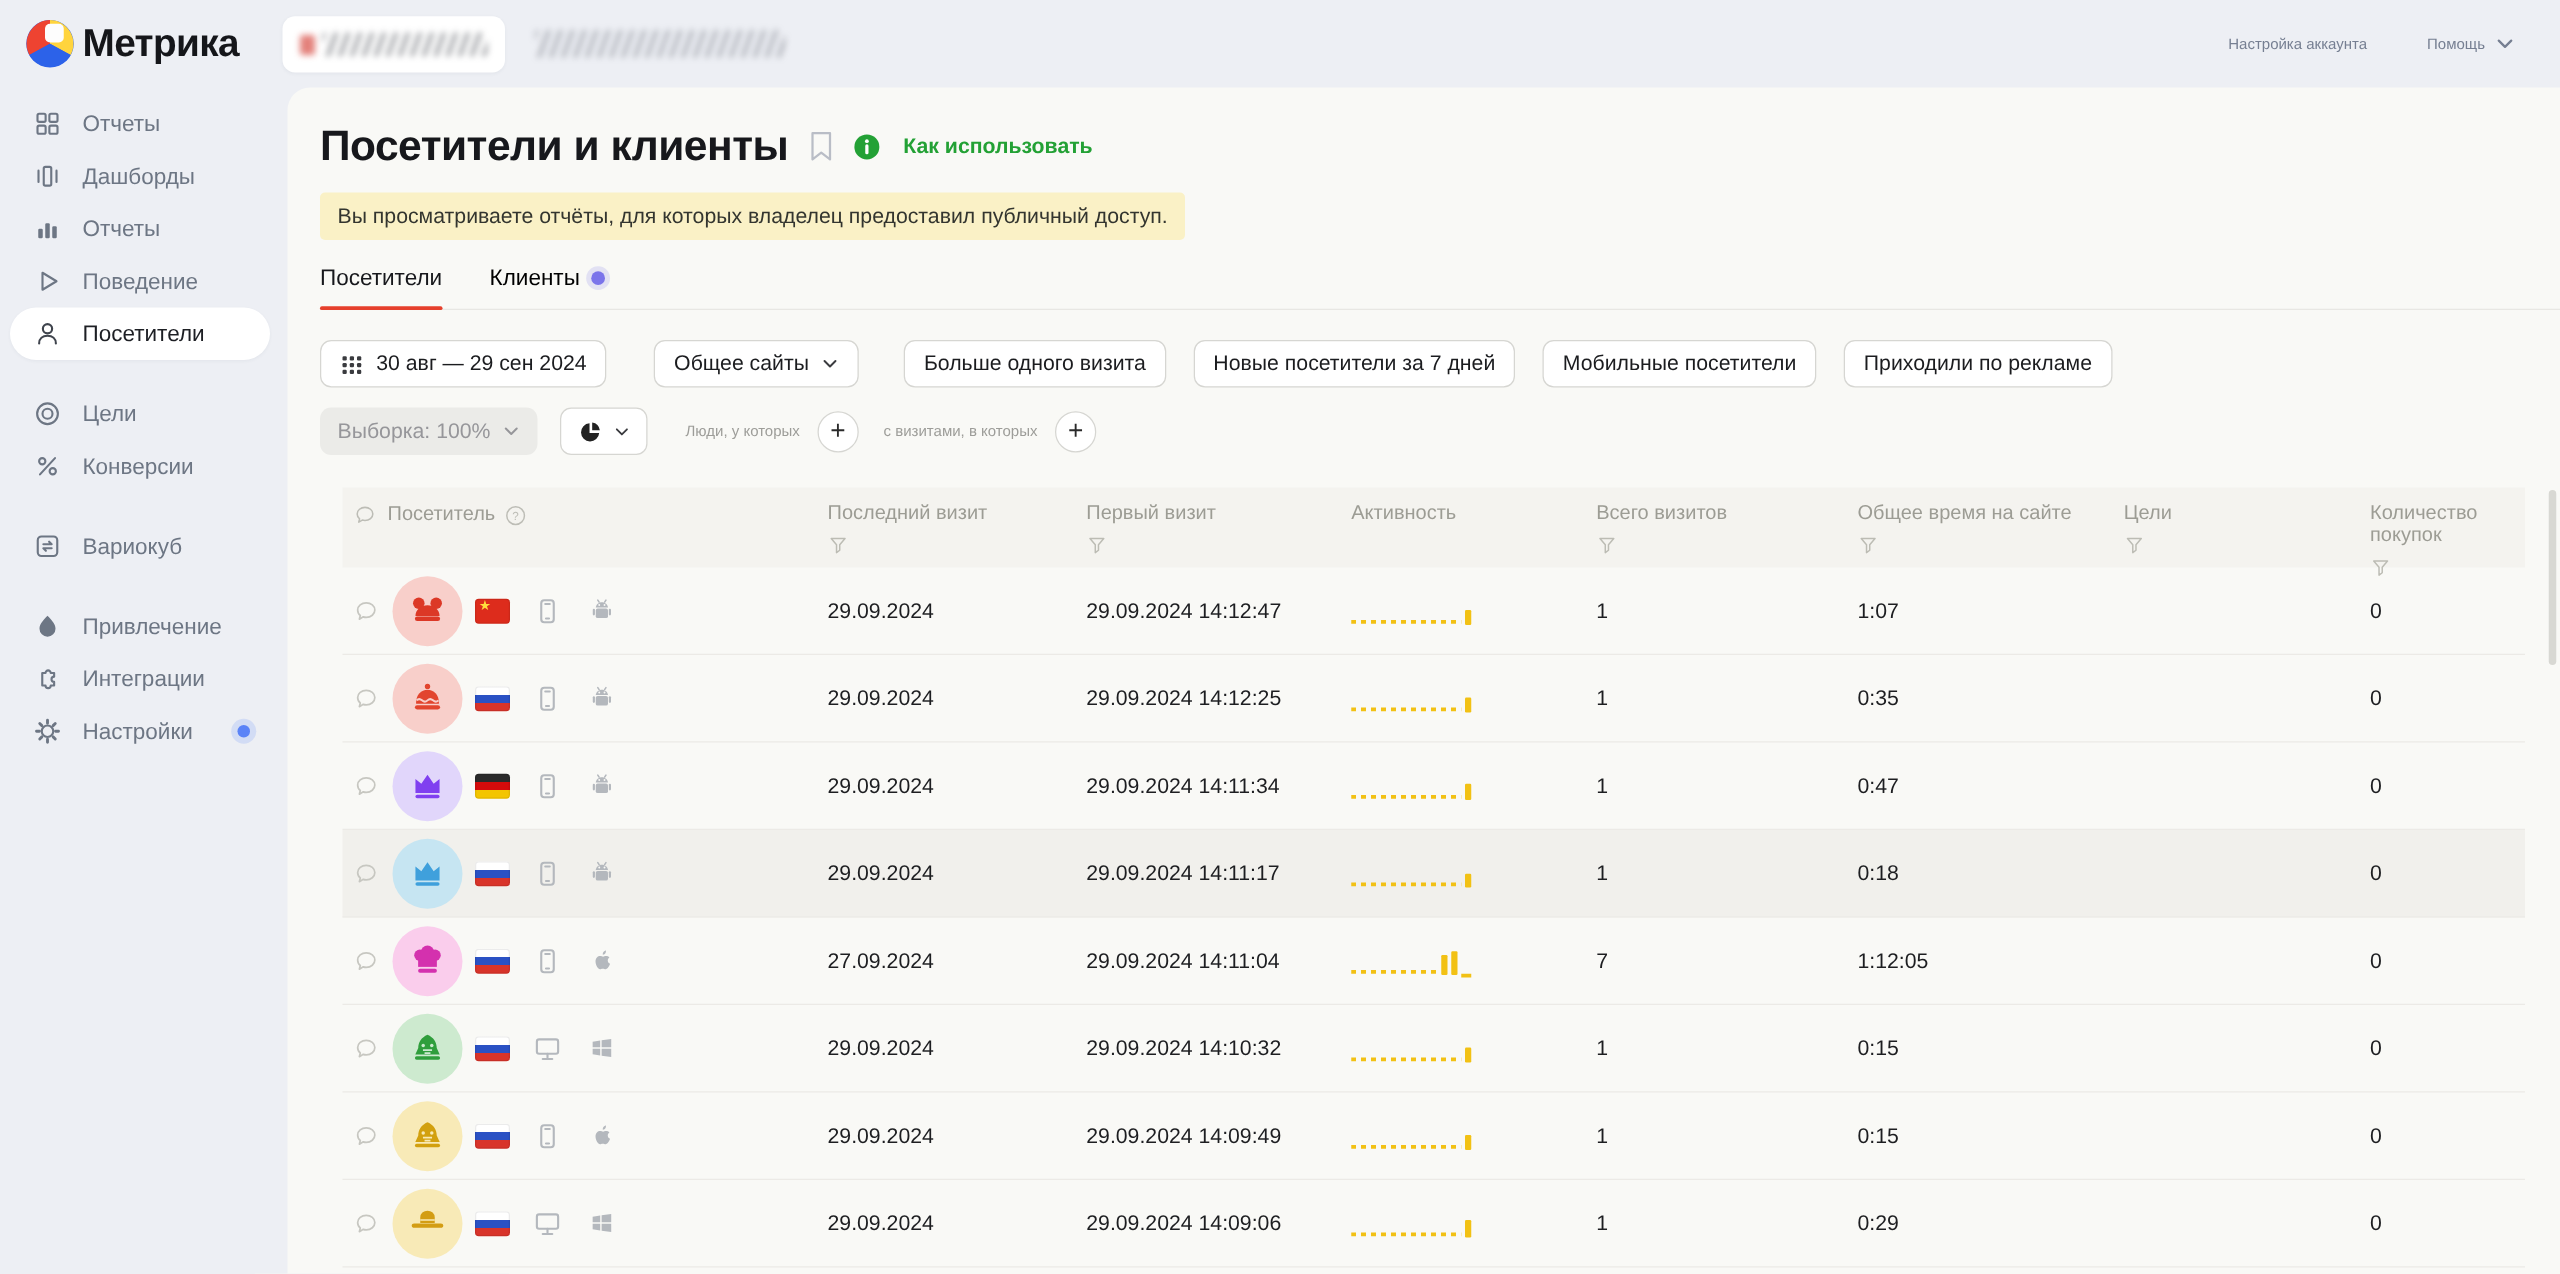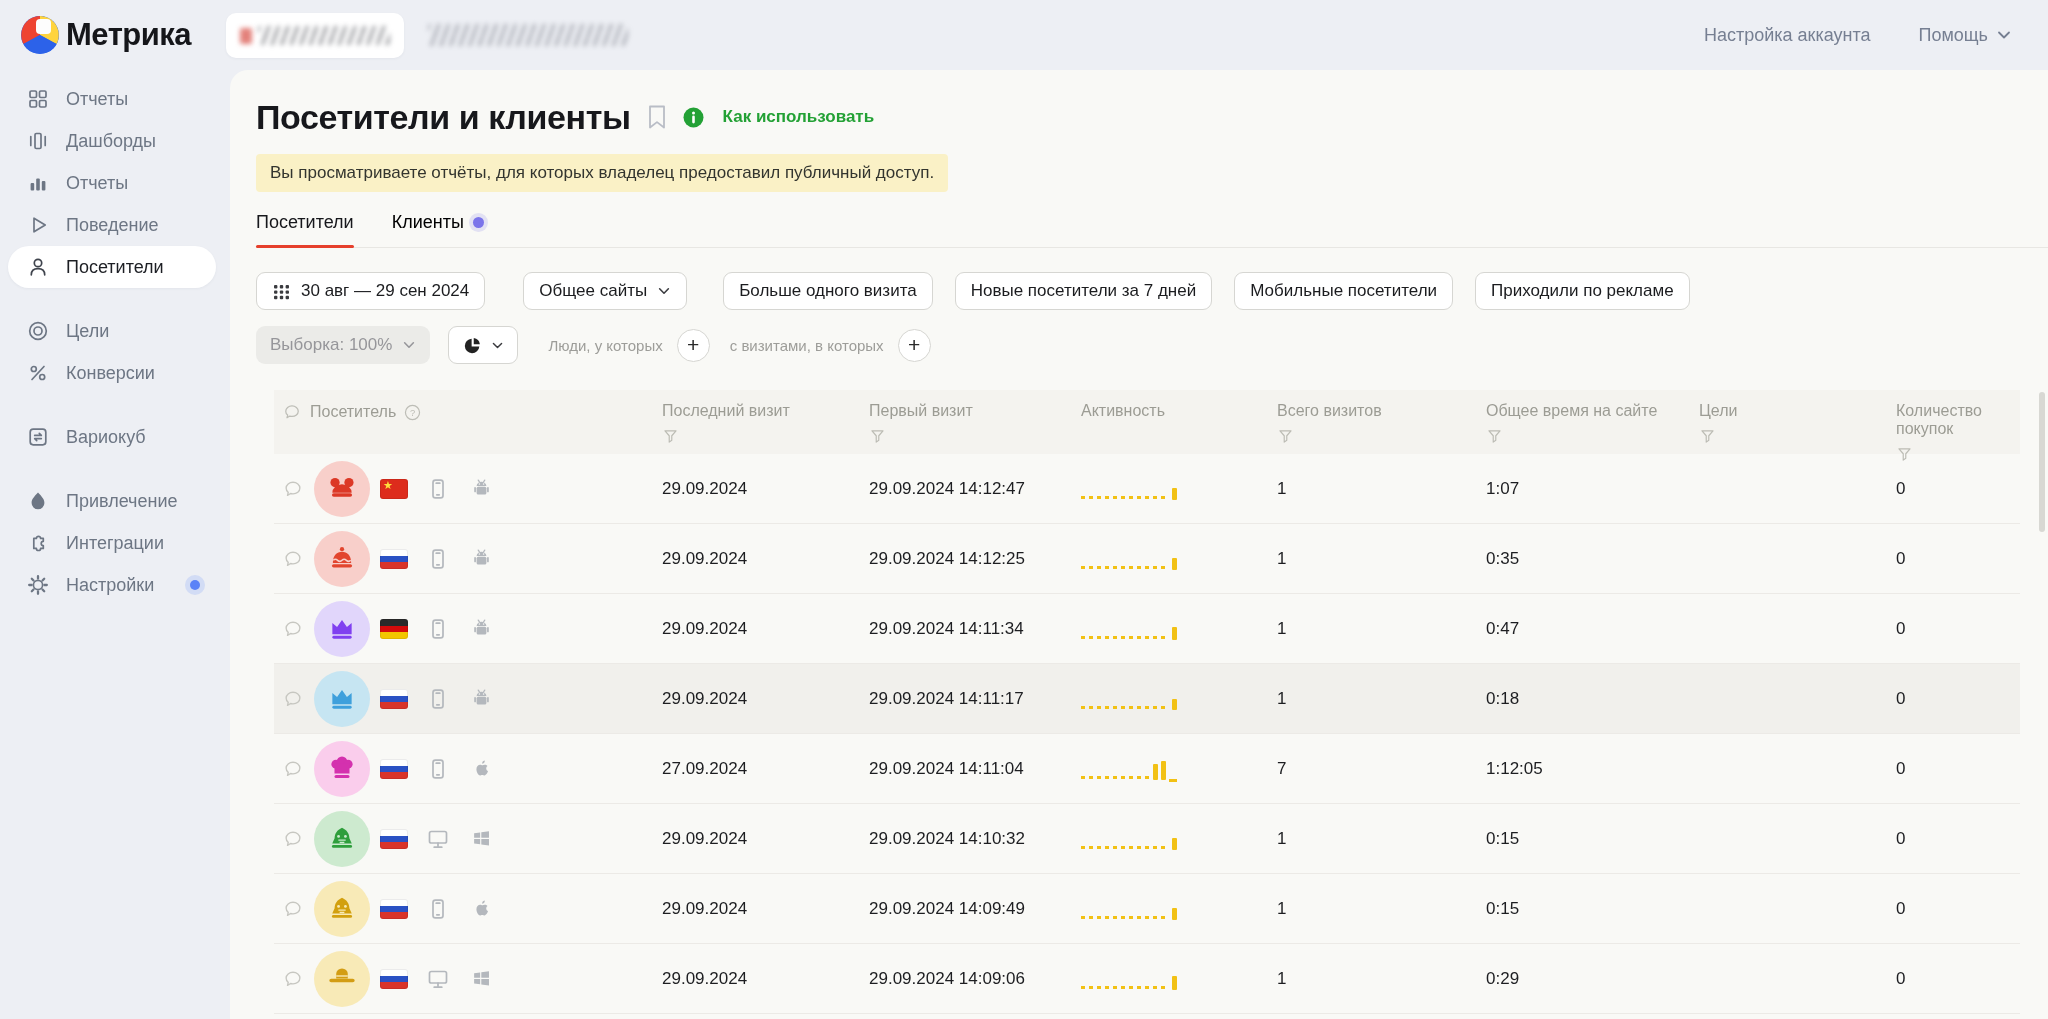--- a/index.html
+++ b/index.html
@@ -20,21 +20,21 @@
     background:#ffffff; border-radius:10px; display:flex; align-items:center; gap:6px;
     padding:0 14px; box-shadow:0 1px 3px rgba(40,50,80,.05); }
   .redact { height:19px; background:repeating-linear-gradient(110deg, rgba(62,64,72,.55) 0 3px, transparent 3px 9px);
     filter:blur(2.5px); border-radius:3px; }
   .redact-tick { width:12px; height:16px; background:rgba(212,62,52,.65); filter:blur(2.5px); border-radius:2px; }
   .counter-pill .redact { flex:1; }
   .counter-extra { position:absolute; left:428px; top:24px; width:200px; height:22px;
     background:repeating-linear-gradient(110deg, rgba(80,84,96,.42) 0 3px, transparent 3px 9px);
     filter:blur(2.6px); border-radius:3px; }
   .topbar-links { margin-left:auto; margin-right:36px; display:flex; gap:48px; align-items:center;
-    color:#767f92; font-size:18px; }
+    color:#767f92; font-size:12px; }
   .topbar-link { display:flex; align-items:center; gap:8px; cursor:pointer; }
 
   
   .sidebar { position:absolute; left:0; top:70px; width:230px; bottom:0; padding-top:8px; }
   .side-item { height:42px; margin:0 14px 0 8px; padding-left:18px; border-radius:23px;
     display:flex; align-items:center; gap:16px; color:#6d7684; font-size:18px; cursor:pointer; }
   .side-item.group-start { margin-top:22px; }
   .side-item.active { background:#ffffff; color:#1d1f24; box-shadow:0 1px 3px rgba(40,50,80,.05); }
   .side-item .s-icon { width:24px; height:24px; flex:0 0 24px; color:#6d7684; }
   .side-item.active .s-icon { color:#3f444d; }
@@ -68,21 +68,21 @@
     cursor:pointer; white-space:nowrap; }
   .fbtn + .fbtn { margin-left:22px; }
   .fbtn.date { margin-right:16px; }
   .fbtn.sites { margin-right:8px; }
 
   .filter-row2 { display:flex; align-items:center; margin-top:16px; }
   .sampling { height:38px; display:flex; align-items:center; gap:10px; padding:0 14px;
     background:#ebebe8; border-radius:9px; font-size:17px; color:#96969a; cursor:pointer; }
   .pie-btn { height:38px; width:70px; margin-left:18px; display:flex; align-items:center; justify-content:center; gap:8px;
     background:#fff; border:1px solid #d6d6d2; border-radius:9px; cursor:pointer; }
-  .cond-label { margin-left:30px; color:#9d9d99; font-size:15px; }
+  .cond-label { margin-left:30px; color:#9d9d99; font-size:12px; }
   .plus-circle { margin-left:14px; width:33px; height:33px; border-radius:50%; border:1px solid #d6d6d2;
     background:#fff; display:flex; align-items:center; justify-content:center; font-size:21px; color:#2a2a2a; cursor:pointer; }
   .cond-label.second { margin-left:20px; }
 
   
   .vtable { margin:26px 28px 0 18px; }
   .tgrid { display:grid; grid-template-columns:380px 207px 212px 196px 209px 213px 197px 1fr; }
   .thead { background:#f4f3ef; height:64px; padding-left:8px; }
   .th { padding-top:12px; display:flex; flex-direction:column; gap:7px; color:#9c9c94; font-size:16px; }
   .th-label-row { display:flex; align-items:center; gap:8px; }

